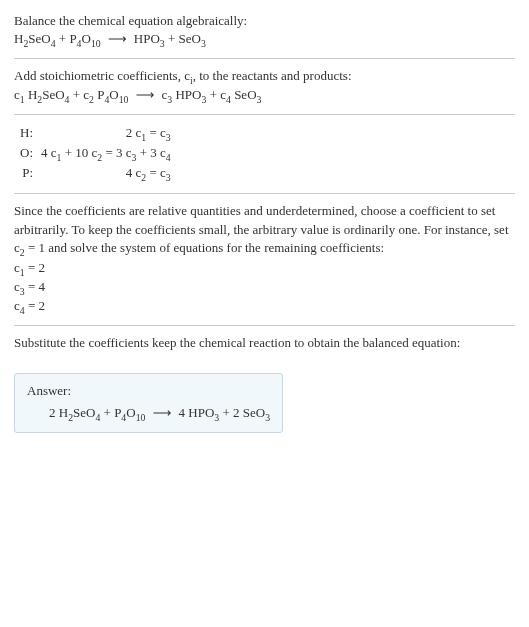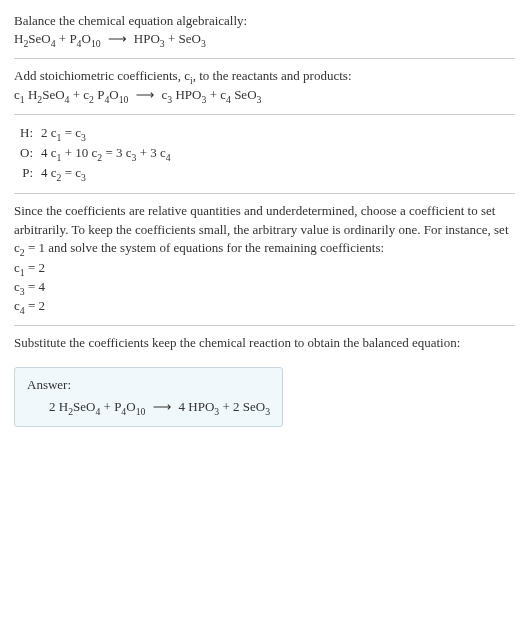--- a/index.html
+++ b/index.html
@@ -36,37 +36,38 @@
   }
   .atom-table {
     border-collapse: collapse;
     margin-top: 2px;
     margin-left: 2px;
   }
   .atom-table td {
     padding: 1px 4px;
     vertical-align: baseline;
     font-size: 13px;
+    text-align: right;
   }
   .atom-table td:first-child {
     text-align: right;
   }
   .coeff-lines {
     margin-top: 2px;
   }
   .coeff-lines div {
     margin-bottom: 1px;
   }
   .answer-box {
     display: inline-block;
     background: #f0f8fb;
     border: 1px solid #c8d8e0;
     border-radius: 3px;
     padding: 8px 12px 10px 12px;
-    margin-top: 14px;
+    margin-top: 20px;
   }
   .answer-box .label {
     margin-bottom: 4px;
   }
   .answer-box .eqn {
     padding-left: 22px;
   }
 </style>
 </head>
 <body>

